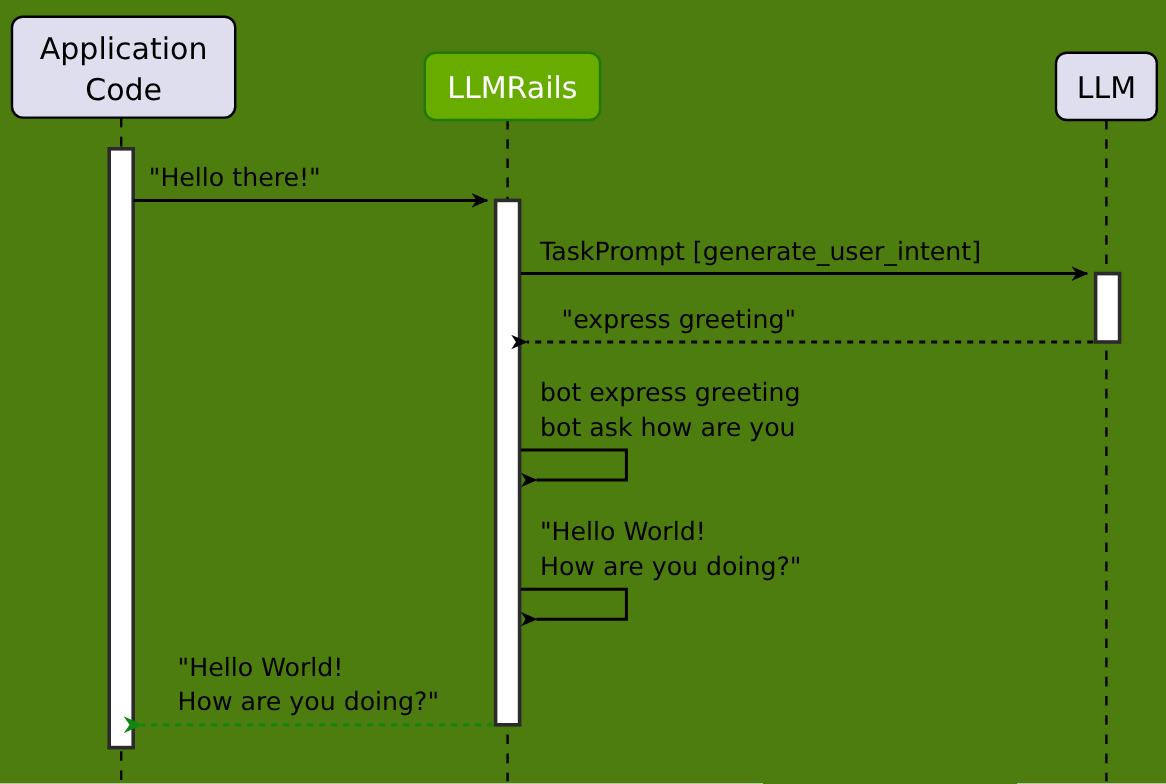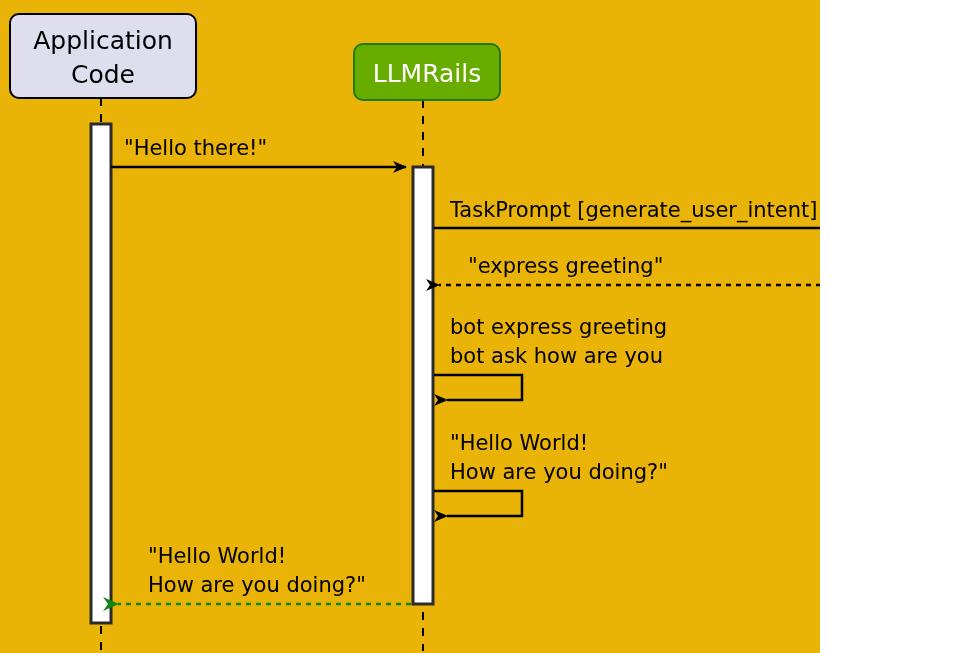--- a/index.html
+++ b/index.html
@@ -5,23 +5,23 @@
   html, body {
     margin: 0;
     padding: 0;
     background: #ffffff;
   }
   body {
     font-family: "DejaVu Sans", sans-serif;
   }
   #diagram-root {
     position: relative;
-    width: 820px;
+    width: 972px;
     height: 653px;
-    background: #eab308;
+    background: #4d7c0f;
     overflow: hidden;
   }
   #sequence-svg {
     position: absolute;
     top: 0;
     left: 0;
     width: 972px;
     height: 653px;
   }
   .participant-label {

